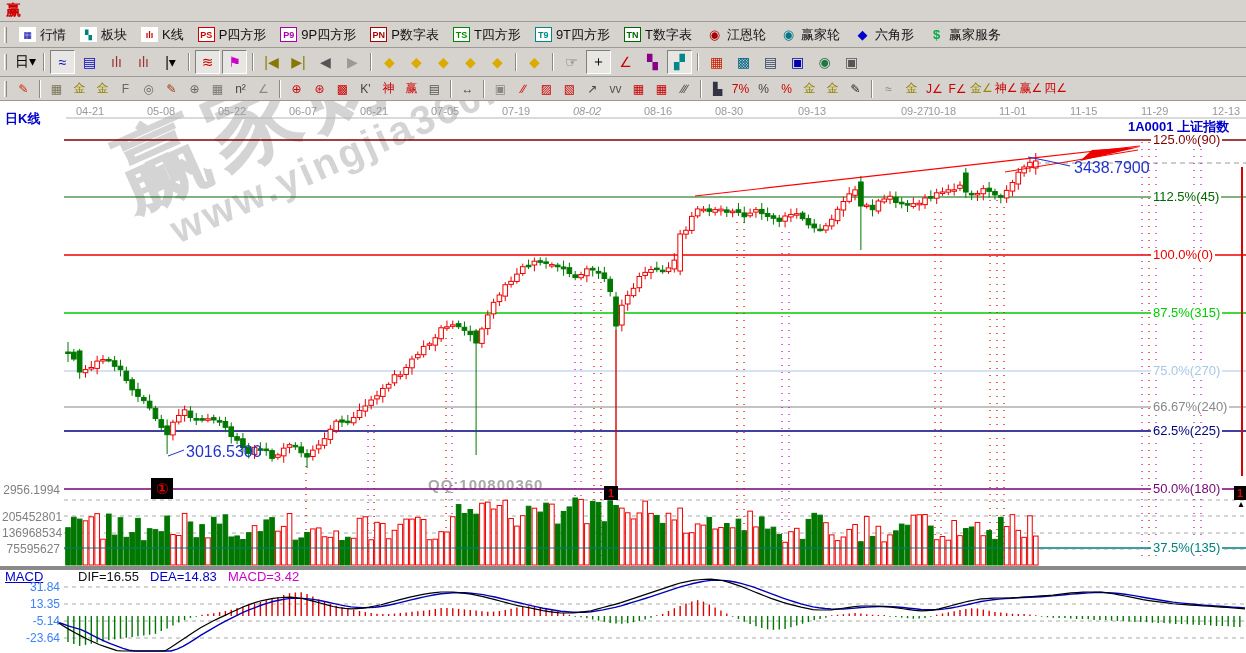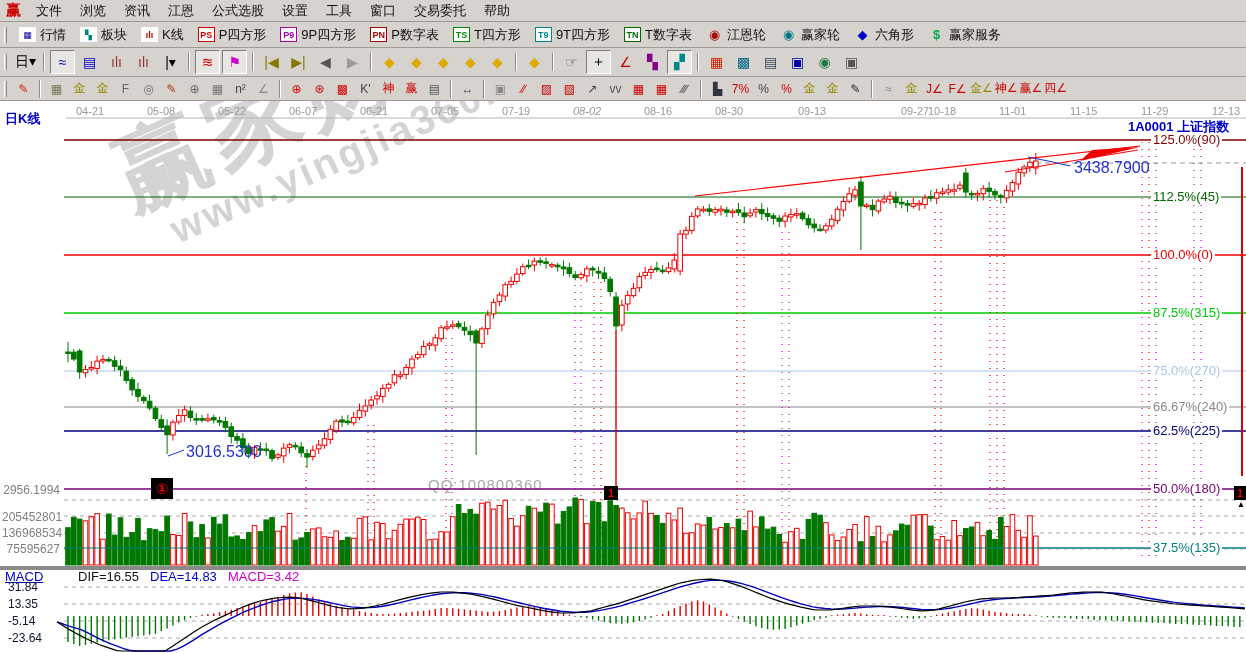--- a/index.html
+++ b/index.html
@@ -30,39 +30,39 @@
   #wmark{position:absolute;left:55px;top:165px;width:660px;z-index:0;transform:rotate(-24deg);
          transform-origin:left center;text-align:center;opacity:.42;pointer-events:none;}
   #wmark .w1{font-size:92px;font-weight:bold;color:#9a9a9a;letter-spacing:8px;line-height:1.0;}
   #wmark .w2{font-size:40px;font-weight:bold;color:#9a9a9a;letter-spacing:3px;}
   #qqmark{position:absolute;left:428px;top:476px;z-index:0;color:#a8a8a8;font-size:15px;letter-spacing:1px;}
   #cv{position:absolute;left:0;top:0;z-index:1;}
   .lbl{position:absolute;z-index:2;white-space:nowrap;pointer-events:none;}
   .datelbl{color:#999;font-size:11px;}
   .gannlbl{font-size:13px;background:#fff;padding:0 2px;line-height:14px;}
   .scalelbl{color:#808080;font-size:12px;width:58px;text-align:right;}
-  .mticklbl{color:#0f172a;font-size:12px;width:52px;}
+  .mticklbl{color:#3b82f6;font-size:12px;width:52px;text-align:right;}
   .marker{position:absolute;z-index:2;background:#000;color:#e00000;display:flex;align-items:center;
           justify-content:center;font-weight:bold;line-height:1;}
   #period-label{color:#0000cc;font-size:13px;font-weight:bold;text-align:center;}
   #symbol-label{color:#0000cc;font-size:13px;font-weight:bold;}
   #lowlbl,#curlbl{color:#2233cc;font-size:16px;}
   .macdlbl{font-size:13px;}
 </style>
 </head>
 <body>
 
 <div id="app">
 
   <div id="chart-region">
     <div id="wmark">
       <div class="w1">赢家财富网</div>
       <div class="w2">www.yingjia360.com</div>
     </div>
-    <div id="qqmark" class="lbl" style="z-index:0;">QQ:100800360</div>
+    <div id="qqmark" class="lbl" style="z-index:0;font-weight:bold;">QQ:100800360</div>
 
     <svg id="cv" width="1246" height="653">
         <line x1="66" y1="118" x2="1246" y2="118" stroke="#b5b5b5" stroke-width="1"></line>
         <line x1="64" y1="140" x2="1246" y2="140" stroke="#800000" stroke-width="1.3"></line>
         <line x1="64" y1="197" x2="1246" y2="197" stroke="#006600" stroke-width="1.2"></line>
         <line x1="64" y1="255" x2="1246" y2="255" stroke="#ee0000" stroke-width="1.3"></line>
         <line x1="64" y1="313" x2="1246" y2="313" stroke="#00cc00" stroke-width="1.3"></line>
         <line x1="64" y1="371" x2="1246" y2="371" stroke="#a8c8e8" stroke-width="1.2"></line>
         <line x1="64" y1="407" x2="1246" y2="407" stroke="#888888" stroke-width="1.2"></line>
         <line x1="64" y1="431" x2="1246" y2="431" stroke="#000080" stroke-width="1.3"></line>
@@ -866,32 +866,20 @@
         <div class="lbl mticklbl" style="left: 8px; top: 631px;">-23.64</div>
         <div class="marker" style="left: 151px; top: 478px; width: 22px; height: 21px; font-size: 15px;">①</div>
         <div class="marker" style="left: 604px; top: 486px; width: 14px; height: 14px; font-size: 11px;">1</div>
         <div class="marker" style="left: 1234px; top: 486px; width: 12px; height: 14px; font-size: 11px;">1</div>
         <div class="marker" style="left: 1236px; top: 499px; width: 10px; height: 10px; font-size: 10px; background: transparent; color: rgb(0, 0, 0);">▴</div>
       </div>
   </div>
 
   <div class="tbar menubar">
     <span class="logo">赢</span>
-    <span id="menu-items" style="display:flex;">
-        <span class="mitem">文件</span>
-        <span class="mitem">浏览</span>
-        <span class="mitem">资讯</span>
-        <span class="mitem">江恩</span>
-        <span class="mitem">公式选股</span>
-        <span class="mitem">设置</span>
-        <span class="mitem">工具</span>
-        <span class="mitem">窗口</span>
-        <span class="mitem">交易委托</span>
-        <span class="mitem">帮助</span>
-      </span>
   </div>
   <div class="tbar fbar" id="feature-bar">
       <span class="grip"></span>
       <div class="fbtn">
         <span class="badge" style="color: rgb(0, 0, 170); border: none;">▦</span>
         <span>行情</span>
       </div>
       <div class="fbtn">
         <span class="badge" style="color: rgb(0, 128, 128); border: none;">▚</span>
         <span>板块</span>

